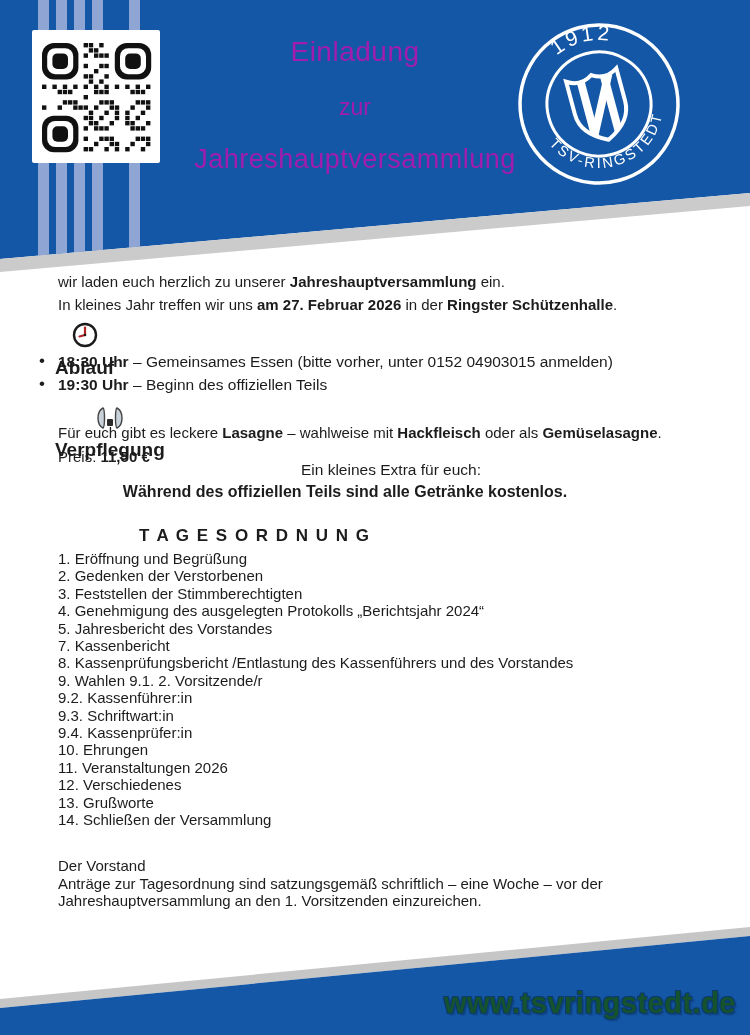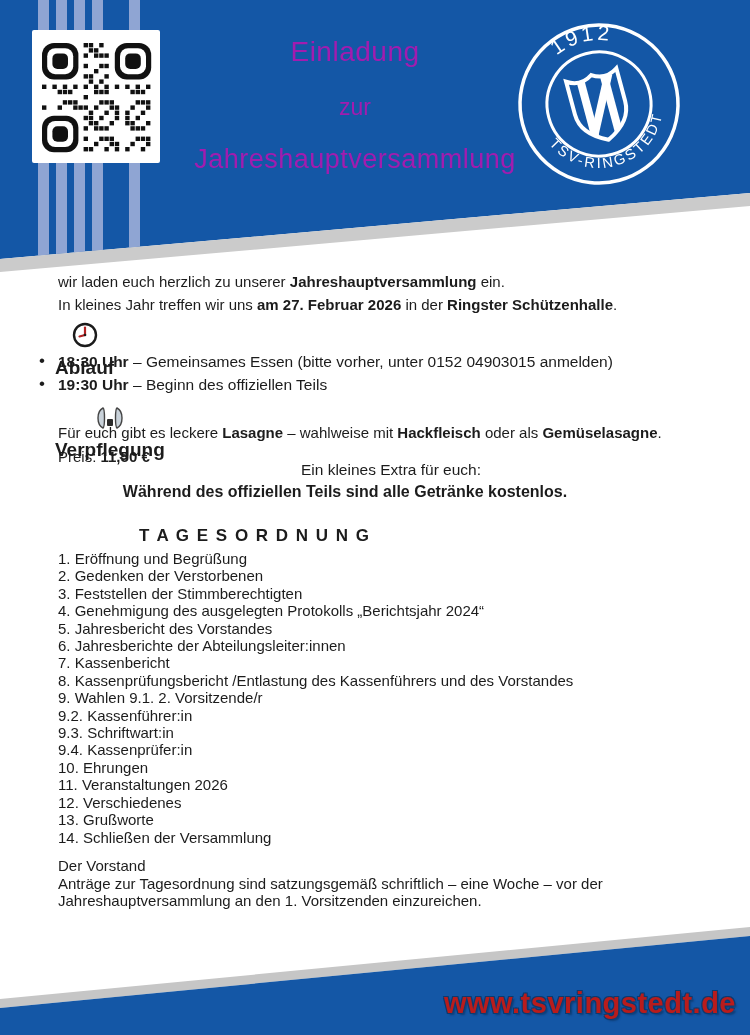--- a/index.html
+++ b/index.html
@@ -37,21 +37,21 @@
   .extra-1{top:461px;left:16px;width:750px;text-align:center;font-size:15.5px;}
   .extra-2{top:483px;left:0;width:690px;text-align:center;font-size:16px;font-weight:700;}
 
   .agenda-head{top:526px;left:100px;font-size:17px;font-weight:700;letter-spacing:1.5px;margin-left:39px;}
   .agenda-list{list-style:none;margin:0;padding:0;top:550px;left:58px;width:660px;font-size:15px;}
   .agenda-list li{line-height:17.4px;}
 
   .closing{top:857px;left:58px;width:620px;font-size:15px;line-height:17.5px;}
   .closing p{margin:0;}
 
-  .site{top:987px;right:14px;color:#b91c1c;font-size:29px;font-weight:700;letter-spacing:.5px;
+  .site{top:987px;right:14px;color:#14532d;font-size:29px;font-weight:700;letter-spacing:.5px;
     text-shadow:-1px -1px 0 #0d3a6e,1px -1px 0 #0d3a6e,-1px 1px 0 #0d3a6e,2px 2px 2px rgba(10,40,80,.55);}
 </style>
 </head>
 <body>
 
 <div class="page">
 
   <svg id="bg-art" width="750" height="1035" viewBox="0 0 750 1035" aria-hidden="true">
     <defs>
       <clipPath id="header-clip">
@@ -261,21 +261,20 @@
   <div class="txt extra-1">Ein kleines Extra für euch:</div>
   <div class="txt extra-2">Während des offiziellen Teils sind alle Getränke kostenlos.</div>
 
   <div class="txt agenda-head">T A G E S O R D N U N G</div>
   <ul class="txt agenda-list">
       <li>1. Eröffnung und Begrüßung</li>
       <li>2. Gedenken der Verstorbenen</li>
       <li>3. Feststellen der Stimmberechtigten</li>
       <li>4. Genehmigung des ausgelegten Protokolls „Berichtsjahr 2024“</li>
       <li>5. Jahresbericht des Vorstandes</li>
-      <li>6. Jahresberichte der Abteilungsleiter:innen</li>
       <li>7. Kassenbericht</li>
       <li>8. Kassenprüfungsbericht /Entlastung des Kassenführers und des Vorstandes</li>
       <li>9. Wahlen 9.1. 2. Vorsitzende/r</li>
       <li>9.2. Kassenführer:in</li>
       <li>9.3. Schriftwart:in</li>
       <li>9.4. Kassenprüfer:in</li>
       <li>10. Ehrungen</li>
       <li>11. Veranstaltungen 2026</li>
       <li>12. Verschiedenes</li>
       <li>13. Grußworte</li>

